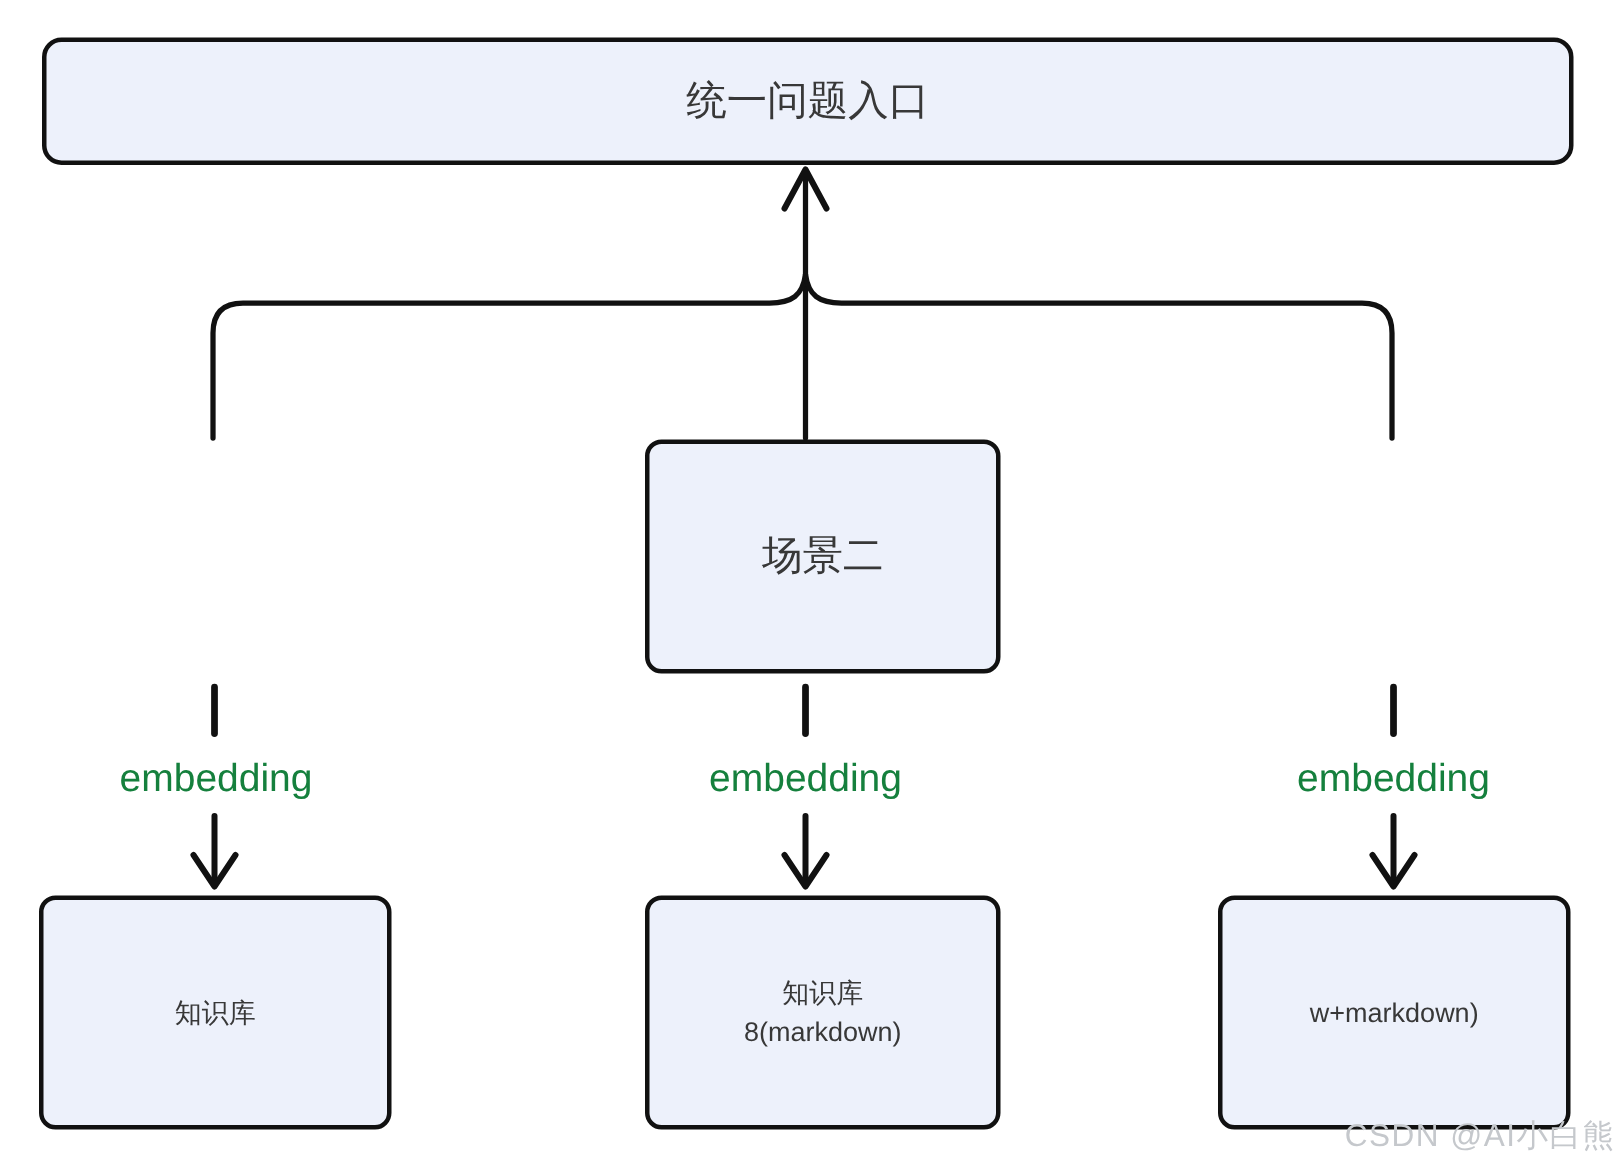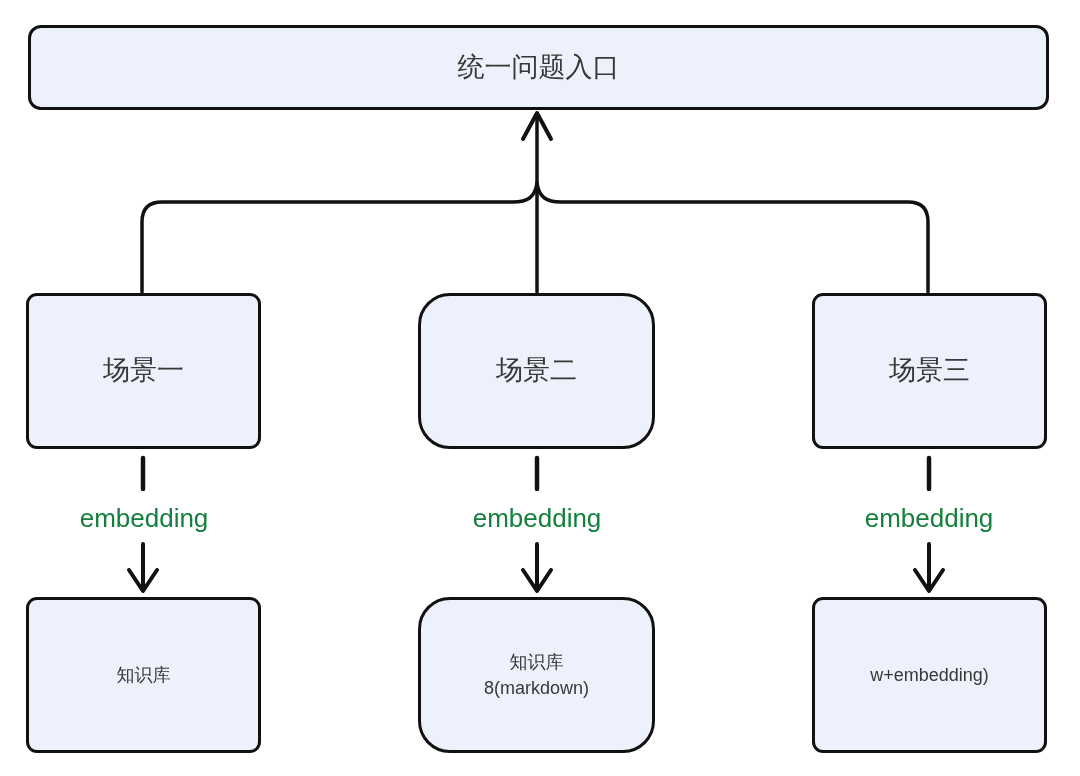--- a/index.html
+++ b/index.html
@@ -38,21 +38,21 @@
     line-height: 1.45;
   }
   .node.entry {
     left: 28px; top: 25px;
     width: 1021px; height: 85px;
     border-radius: 13px;
   }
   .node.scenario { top: 293px; width: 235px; height: 156px; }
   .node.kb       { top: 597px; width: 235px; height: 156px; font-size: 18px; }
   .col1 { left: 26px; }
-  .col2 { left: 418px; width: 237px !important; border-radius: 32px; }
+  .col2 { left: 430px; width: 237px !important; }
   .col3 { left: 812px; }
   .edge-label {
     position: absolute;
     top: 503px;
     width: 220px;
     text-align: center;
     font-size: 26px;
     color: #15803d;
     z-index: 2;
   }
@@ -102,39 +102,34 @@
         <path d="M 929 544 L 929 586" stroke-width="4"></path>
         <path d="M 915 570 L 929 591 L 943 570" stroke-width="4"></path>
       </g>
     </g>
   </svg>
 
   <div class="node entry">
     <span>统一问题入口</span>
   </div>
 
-  <div class="node scenario col1">
-    <span>场景一</span>
-  </div>
   <div class="node scenario col2">
     <span>场景二</span>
-  </div>
-  <div class="node scenario col3">
-    <span>场景三</span>
   </div>
 
   <div class="edge-label c1">embedding</div>
   <div class="edge-label c2">embedding</div>
   <div class="edge-label c3">embedding</div>
 
   <div class="node kb col1">
     <div>知识库</div>
   </div>
   <div class="node kb col2">
     <div>知识库</div>
     <div>8(markdown)</div>
   </div>
   <div class="node kb col3">
-    <div>w+embedding)</div>
+    <div>w+markdown)</div>
   </div>
 
+  <div class="watermark">CSDN @AI小白熊</div>
 
 </div>
 
 </body></html>

